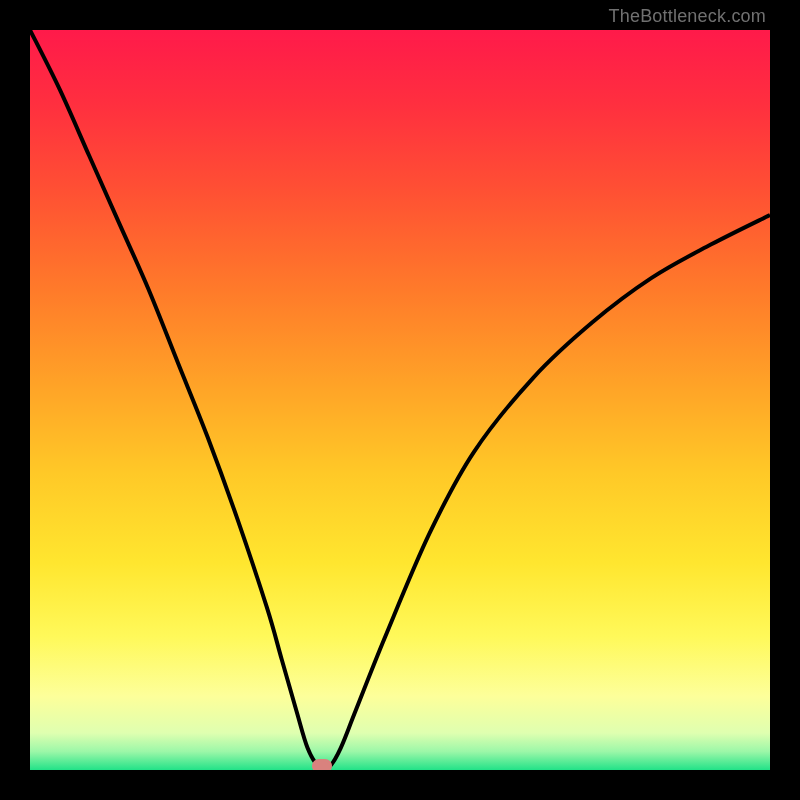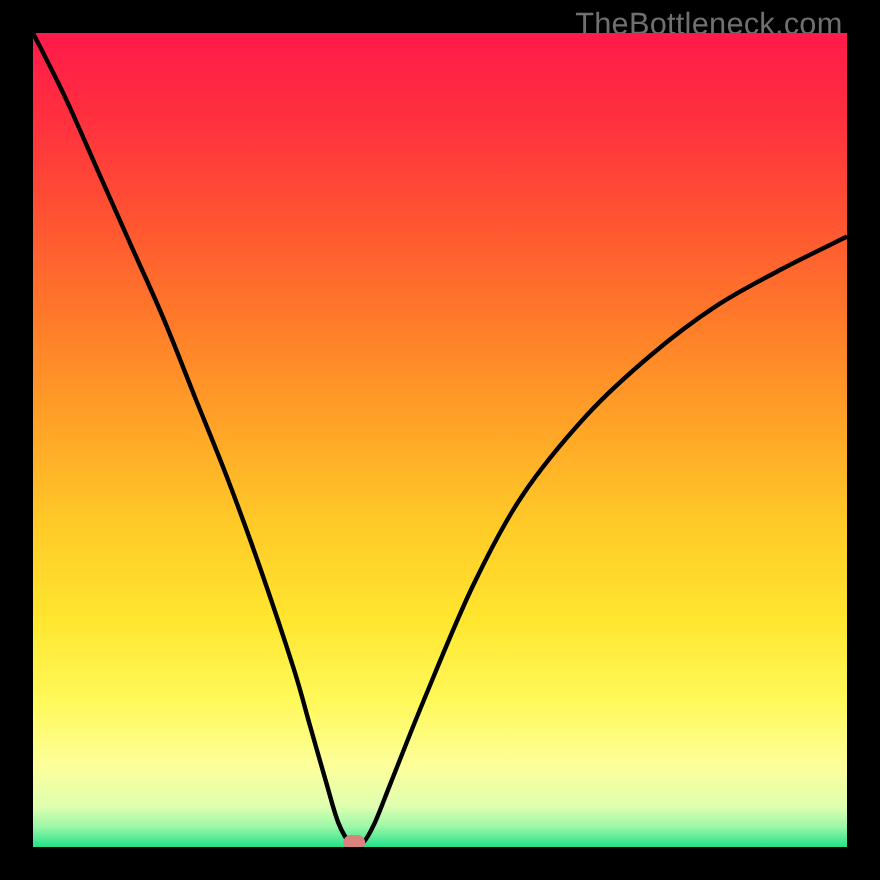--- a/index.html
+++ b/index.html
@@ -32,21 +32,21 @@
     left: 0;
     top: 0;
     width: 100%;
     height: 100%;
   }
   .watermark {
     position: absolute;
     top: 6px;
     right: 34px;
     color: #707070;
-    font-size: 28px;
+    font-size: 18px;
     font-weight: 500;
     letter-spacing: 0.2px;
     user-select: none;
   }
   svg.curve {
     position: absolute;
     left: 0;
     top: 0;
     width: 100%;
     height: 100%;

